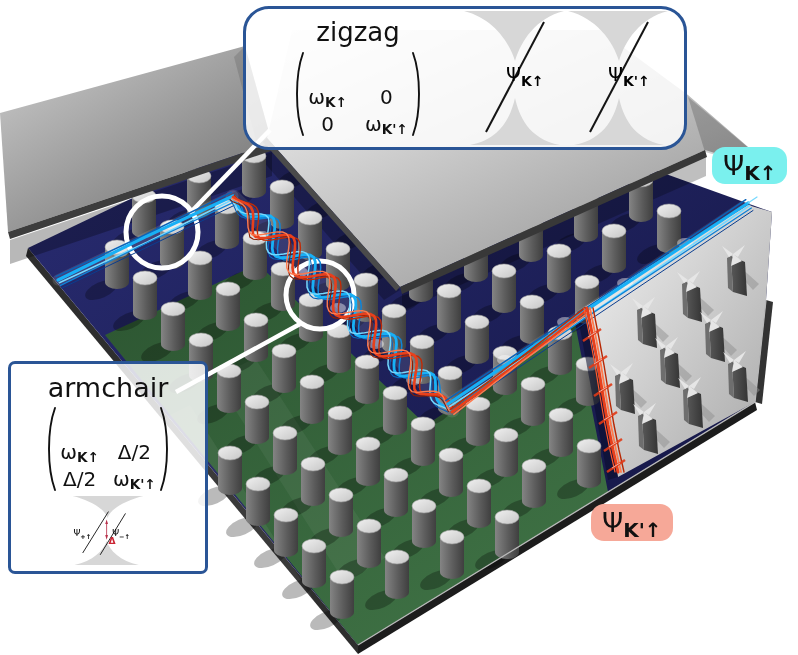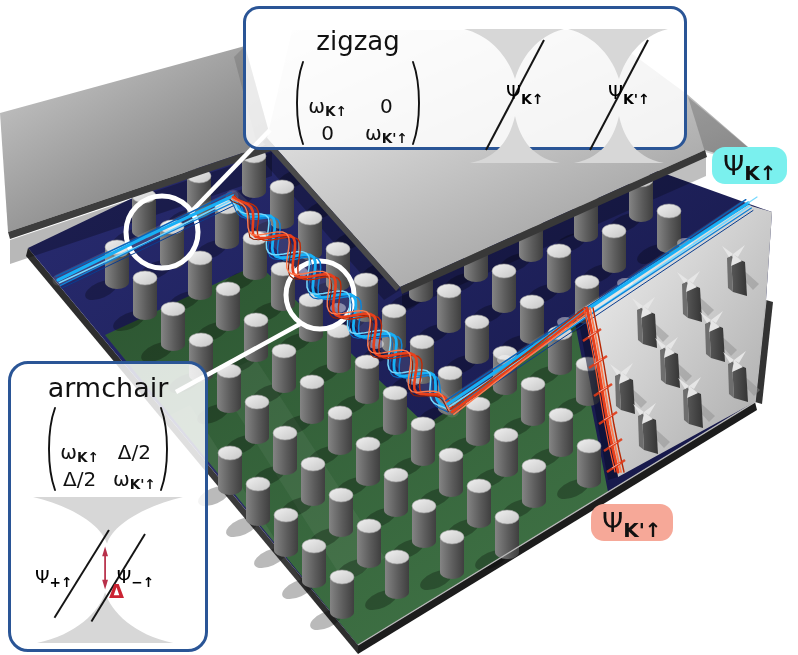--- a/index.html
+++ b/index.html
@@ -1,23 +1,23 @@
 <!DOCTYPE html>
 <html><head>
 <meta charset="utf-8">
 <style>
   html,body{margin:0;padding:0}
   body{width:798px;height:655px;position:relative;background:#fff;overflow:hidden;
        font-family:"DejaVu Sans",sans-serif;color:#111}
   #scene{position:absolute;left:0;top:0;z-index:1}
   .inset{position:absolute;background:rgba(255,255,255,0.84);border:3.5px solid #2a5596;
          box-sizing:border-box;z-index:5}
-  #inset-zigzag{left:243px;top:6px;width:444px;height:144px;border-radius:16px;
-                display:flex;padding:20px 10px 2px 12px}
-  #inset-armchair{left:8px;top:361px;width:200px;height:291px;border-radius:20px;
+  #inset-zigzag{left:243px;top:6px;width:444px;height:144px;border-radius:26px;
+                display:flex;padding:2px 10px 2px 12px}
+  #inset-armchair{left:8px;top:361px;width:200px;height:213px;border-radius:7px;
                   padding:6px 2px;display:flex;flex-direction:column;align-items:center}
   .ititle{font-size:26px;text-align:center;line-height:1.15}
   .matrix{display:flex;align-items:flex-end;justify-content:center;gap:3px;margin-top:2px}
   .mgrid{display:grid;grid-template-columns:auto auto;column-gap:18px;row-gap:0;
          align-items:center;justify-items:center;font-size:20px}
   .mc{white-space:nowrap;line-height:1.35}
   sub{font-size:68%;font-weight:700;vertical-align:-0.25em;line-height:0}
   .zcol1{width:215px;display:flex;flex-direction:column;justify-content:center}
   .zcones{flex:1;display:flex;justify-content:space-between;padding:0 4px}
   .cone{position:relative}

